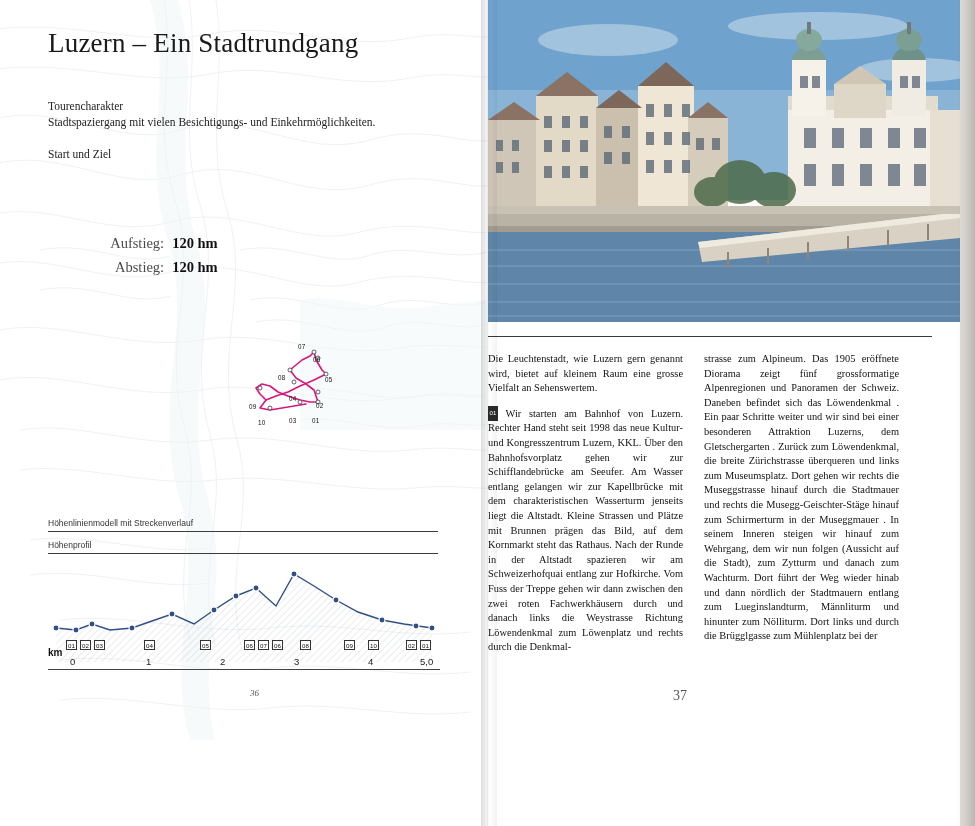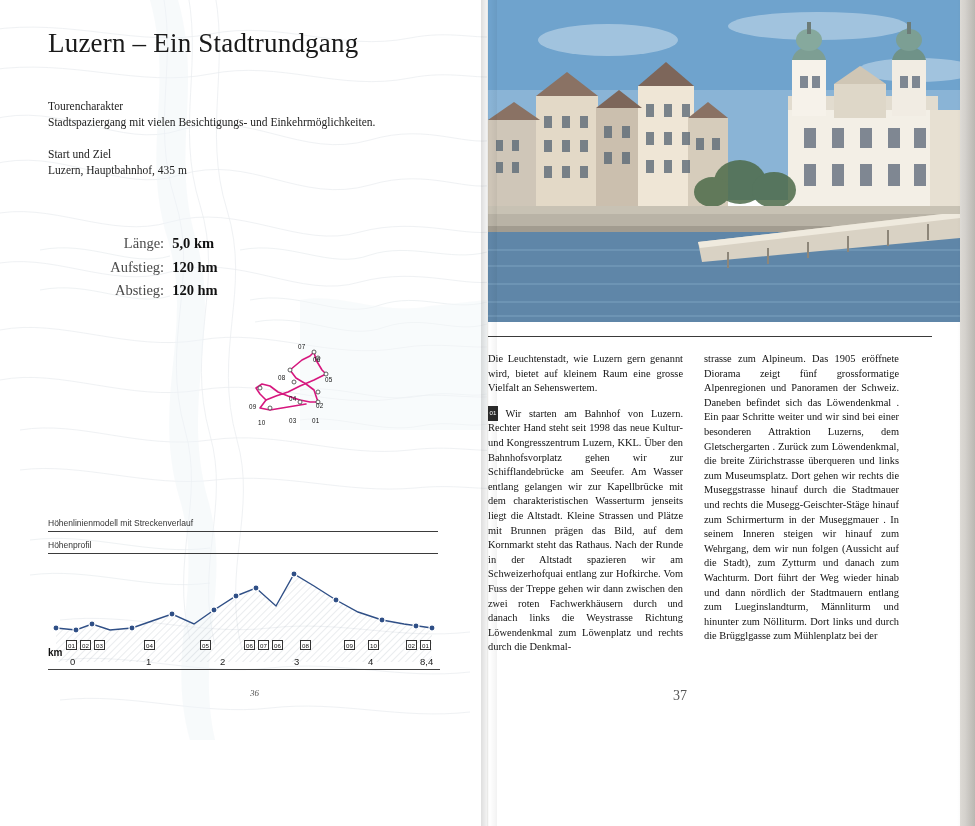--- a/index.html
+++ b/index.html
@@ -122,30 +122,25 @@
       </g>
     </svg>
 
     <div class="content">
       <div class="title">Luzern – Ein Stadtrundgang</div>
 
       <div class="meta-block">
         <div>Tourencharakter</div>
         <div>Stadtspaziergang mit vielen Besichtigungs- und Einkehrmöglichkeiten.</div>
         <div class="row2">Start und Ziel</div>
-        <div>Luzern, Hauptbahnhof, 435 m</div>
       </div>
 
       <div class="facts">
         <table>
           <tbody>
-          <tr>
-            <td class="k">Länge:</td>
-            <td class="v">5,0 km</td>
-          </tr>
           <tr>
             <td class="k">Aufstieg:</td>
             <td class="v">120 hm</td>
           </tr>
           <tr>
             <td class="k">Abstieg:</td>
             <td class="v">120 hm</td>
           </tr>
         </tbody>
           </table>
@@ -211,21 +206,21 @@
       </svg>
 
       <div class="axisline"></div>
       <div class="axis">
         <div class="kmlbl">km</div>
         <div class="tick" style="left:22px;">0</div>
         <div class="tick" style="left:98px;">1</div>
         <div class="tick" style="left:172px;">2</div>
         <div class="tick" style="left:246px;">3</div>
         <div class="tick" style="left:320px;">4</div>
-        <div class="tick" style="left:372px;">8,4</div>
+        <div class="tick" style="left:372px;">5,0</div>
 
         <div class="wpnum" style="left:18px;">01</div>
         <div class="wpnum" style="left:32px;">02</div>
         <div class="wpnum" style="left:46px;">03</div>
         <div class="wpnum" style="left:96px;">04</div>
         <div class="wpnum" style="left:152px;">05</div>
         <div class="wpnum" style="left:196px;">06</div>
         <div class="wpnum" style="left:210px;">07</div>
         <div class="wpnum" style="left:224px;">06</div>
         <div class="wpnum" style="left:252px;">08</div>

